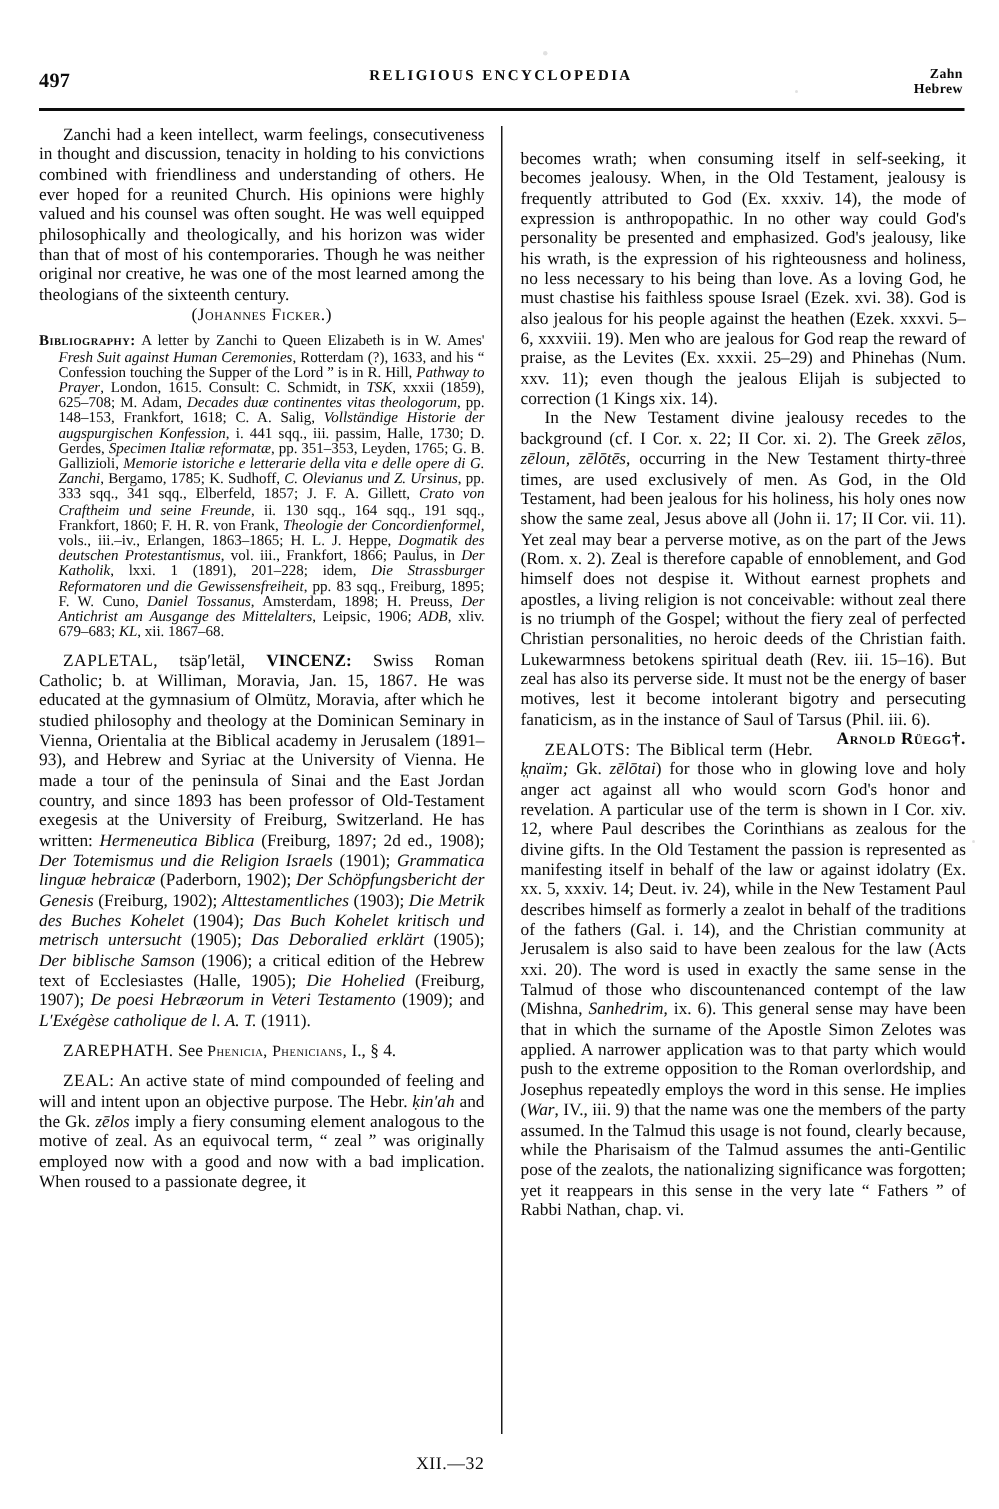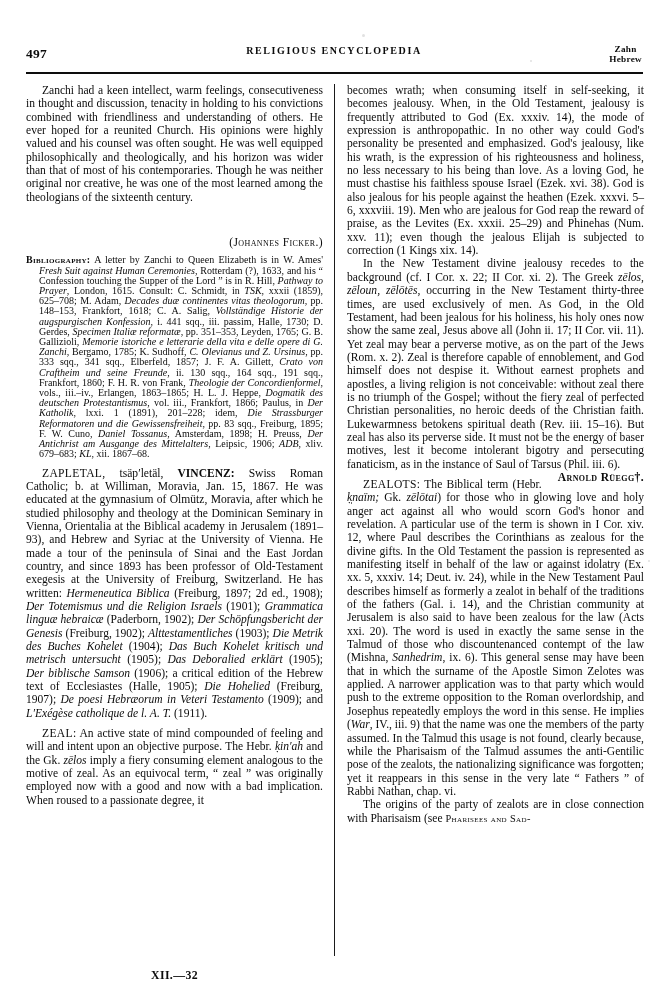--- a/index.html
+++ b/index.html
@@ -48,21 +48,21 @@
     width: 616px;
     text-align: center;
     font-weight: bold;
     font-size: 10px;
     letter-spacing: 1.6px;
   }
   .guidewords {
     position: absolute;
     right: 0;
     top: 0px;
-    text-align: center;
+    text-align: right;
     font-weight: bold;
     font-size: 9.2px;
     line-height: 10.4px;
     letter-spacing: 0.3px;
   }
   .rule {
     position: absolute;
     left: 26px;
     top: 72px;
     width: 617px;
@@ -76,21 +76,21 @@
     top: 84px;
     width: 297px;
     font-size: 11.55px;
     line-height: 13.35px;
     text-align: justify;
     text-justify: inter-word;
     -webkit-hyphens: none;
     hyphens: none;
   }
   .col-left  { left: 26px; }
-  .col-right { left: 347px; }
+  .col-right { left: 347px; margin-top: 16px; }
 
   .divider {
     position: absolute;
     left: 334px;
     top: 84px;
     width: 1px;
     height: 872px;
     background: #1a1a1a;
   }
 
@@ -124,24 +124,23 @@
     letter-spacing: 0.35px;
   }
   .sc-b {
     font-variant: small-caps;
     font-weight: bold;
     letter-spacing: 0.35px;
   }
 
   .signature {
     display: block;
-    text-align: right;
+    text-align: center;
     font-variant: small-caps;
     letter-spacing: 0.4px;
-    margin-top: 32px;
   }
   .sig-inline {
     font-variant: small-caps;
     letter-spacing: 0.4px;
     font-weight: bold;
   }
 
   
   .biblio {
     font-size: 10px;
@@ -161,24 +160,23 @@
     letter-spacing: 0.3px;
     margin-left: -13px;
   }
 
   
   .catchline {
     position: absolute;
     left: 26px;
     top: 968px;
     width: 297px;
-    text-align: center;
+    text-align: right;
     font-size: 11.8px;
     letter-spacing: 0.4px;
-    font-weight: bold;
   }
 
   
   .speck {
     position: absolute;
     background: #c9c9c9;
     border-radius: 50%;
     opacity: .55;
   }
 </style>
@@ -209,39 +207,41 @@
     </div>
 
     <div class="biblio">
       <p><span class="lbl sc-b">Bibliography:</span><span> A letter by Zanchi to Queen Elizabeth is in W. Ames' </span><i>Fresh Suit against Human Ceremonies</i><span>, Rotterdam (?), 1633, and his “ Confession touching the Supper of the Lord ” is in R. Hill, </span><i>Pathway to Prayer</i><span>, London, 1615. Consult: C. Schmidt, in </span><i>TSK</i><span>, xxxii (1859), 625–708; M. Adam, </span><i>Decades duæ continentes vitas theologorum</i><span>, pp. 148–153, Frankfort, 1618; C. A. Salig, </span><i>Vollständige Historie der augspurgischen Konfession</i><span>, i. 441 sqq., iii. passim, Halle, 1730; D. Gerdes, </span><i>Specimen Italiæ reformatæ</i><span>, pp. 351–353, Leyden, 1765; G. B. Gallizioli, </span><i>Memorie istoriche e letterarie della vita e delle opere di G. Zanchi</i><span>, Bergamo, 1785; K. Sudhoff, </span><i>C. Olevianus und Z. Ursinus</i><span>, pp. 333 sqq., 341 sqq., Elberfeld, 1857; J. F. A. Gillett, </span><i>Crato von Craftheim und seine Freunde</i><span>, ii. 130 sqq., 164 sqq., 191 sqq., Frankfort, 1860; F. H. R. von Frank, </span><i>Theologie der Concordienformel</i><span>, vols., iii.–iv., Erlangen, 1863–1865; H. L. J. Heppe, </span><i>Dogmatik des deutschen Protestantismus</i><span>, vol. iii., Frankfort, 1866; Paulus, in </span><i>Der Katholik</i><span>, lxxi. 1 (1891), 201–228; idem, </span><i>Die Strassburger Reformatoren und die Gewissensfreiheit</i><span>, pp. 83 sqq., Freiburg, 1895; F. W. Cuno, </span><i>Daniel Tossanus</i><span>, Amsterdam, 1898; H. Preuss, </span><i>Der Antichrist am Ausgange des Mittelalters</i><span>, Leipsic, 1906; </span><i>ADB</i><span>, xliv. 679–683; </span><i>KL</i><span>, xii. 1867–68.</span></p>
     </div>
 
     <div class="entry">
       <p><span class="hw">ZAPLETAL,</span> <i class="pron">tsäp′letäl,</i> <span class="hw-sub">VINCENZ:</span><span> Swiss Roman Catholic; b. at Williman, Moravia, Jan. 15, 1867. He was educated at the gymnasium of Olmütz, Moravia, after which he studied philosophy and theology at the Dominican Seminary in Vienna, Orientalia at the Biblical academy in Jerusalem (1891–93), and Hebrew and Syriac at the University of Vienna. He made a tour of the peninsula of Sinai and the East Jordan country, and since 1893 has been professor of Old-Testament exegesis at the University of Freiburg, Switzerland. He has written: </span><i>Hermeneutica Biblica</i><span> (Freiburg, 1897; 2d ed., 1908); </span><i>Der Totemismus und die Religion Israels</i><span> (1901); </span><i>Grammatica linguæ hebraicæ</i><span> (Paderborn, 1902); </span><i>Der Schöpfungsbericht der Genesis</i><span> (Freiburg, 1902); </span><i>Alttestamentliches</i><span> (1903); </span><i>Die Metrik des Buches Kohelet</i><span> (1904); </span><i>Das Buch Kohelet kritisch und metrisch untersucht</i><span> (1905); </span><i>Das Deboralied erklärt</i><span> (1905); </span><i>Der biblische Samson</i><span> (1906); a critical edition of the Hebrew text of Ecclesiastes (Halle, 1905); </span><i>Die Hohelied</i><span> (Freiburg, 1907); </span><i>De poesi Hebræorum in Veteri Testamento</i><span> (1909); and </span><i>L′Exégèse catholique de l. A. T.</i><span> (1911).</span></p>
     </div>
 
+    <div class="entry">
+      <p><span class="hw">ZAREPHATH.</span><span> See </span><span class="sc">Phenicia, Phenicians,</span><span> I., § 4.</span></p>
+    </div>
 
     <div class="entry">
       <p><span class="hw">ZEAL:</span><span> An active state of mind compounded of feeling and will and intent upon an objective purpose. The Hebr. </span><i>ḳin′ah</i><span> and the Gk. </span><i>zēlos</i><span> imply a fiery consuming element analogous to the motive of zeal. As an equivocal term, “ zeal ” was originally employed now with a good and now with a bad implication. When roused to a passionate degree, it</span></p>
     </div>
 
   </div>
 
   <div class="col col-right">
 
     <div class="entry first">
       <p class="noindent">becomes wrath; when consuming itself in self-seeking, it becomes jealousy. When, in the Old Testament, jealousy is frequently attributed to God (Ex. xxxiv. 14), the mode of expression is anthropopathic. In no other way could God's personality be presented and emphasized. God's jealousy, like his wrath, is the expression of his righteousness and holiness, no less necessary to his being than love. As a loving God, he must chastise his faithless spouse Israel (Ezek. xvi. 38). God is also jealous for his people against the heathen (Ezek. xxxvi. 5–6, xxxviii. 19). Men who are jealous for God reap the reward of praise, as the Levites (Ex. xxxii. 25–29) and Phinehas (Num. xxv. 11); even though the jealous Elijah is subjected to correction (1 Kings xix. 14).</p>
       <p><span>In the New Testament divine jealousy recedes to the background (cf. I Cor. x. 22; II Cor. xi. 2). The Greek </span><i>zēlos, zēloun, zēlōtēs</i><span>, occurring in the New Testament thirty-three times, are used exclusively of men. As God, in the Old Testament, had been jealous for his holiness, his holy ones now show the same zeal, Jesus above all (John ii. 17; II Cor. vii. 11). Yet zeal may bear a perverse motive, as on the part of the Jews (Rom. x. 2). Zeal is therefore capable of ennoblement, and God himself does not despise it. Without earnest prophets and apostles, a living religion is not conceivable: without zeal there is no triumph of the Gospel; without the fiery zeal of perfected Christian personalities, no heroic deeds of the Christian faith. Lukewarmness betokens spiritual death (Rev. iii. 15–16). But zeal has also its perverse side. It must not be the energy of baser motives, lest it become intolerant bigotry and persecuting fanaticism, as in the instance of Saul of Tarsus (Phil. iii. 6).</span>
         <span class="sig-inline" style="float:right">Arnold Rüegg†.</span>
       </p>
     </div>
 
     <div class="entry">
       <p><span class="hw">ZEALOTS:</span><span> The Biblical term (Hebr. </span><i>ḳ̩naïm;</i><span> Gk. </span><i>zēlōtai</i><span>) for those who in glowing love and holy anger act against all who would scorn God's honor and revelation. A particular use of the term is shown in I Cor. xiv. 12, where Paul describes the Corinthians as zealous for the divine gifts. In the Old Testament the passion is represented as manifesting itself in behalf of the law or against idolatry (Ex. xx. 5, xxxiv. 14; Deut. iv. 24), while in the New Testament Paul describes himself as formerly a zealot in behalf of the traditions of the fathers (Gal. i. 14), and the Christian community at Jerusalem is also said to have been zealous for the law (Acts xxi. 20). The word is used in exactly the same sense in the Talmud of those who discountenanced contempt of the law (Mishna, </span><i>Sanhedrim</i><span>, ix. 6). This general sense may have been that in which the surname of the Apostle Simon Zelotes was applied. A narrower application was to that party which would push to the extreme opposition to the Roman overlordship, and Josephus repeatedly employs the word in this sense. He implies (</span><i>War</i><span>, IV., iii. 9) that the name was one the members of the party assumed. In the Talmud this usage is not found, clearly because, while the Pharisaism of the Talmud assumes the anti-Gentilic pose of the zealots, the nationalizing significance was forgotten; yet it reappears in this sense in the very late “ Fathers ” of Rabbi Nathan, chap. vi.</span></p>
-      <p><span>The origins of the party of zealots are in close connection with Pharisaism (see </span><span class="sc">Pharisees and Sad-</span></p>
     </div>
 
   </div>
 
   <div class="catchline">XII.—32</div>
 
   <div class="speck" style="left:362px;top:34px;width:3px;height:3px;"></div>
   <div class="speck" style="left:530px;top:60px;width:2px;height:2px;"></div>
   <div class="speck" style="left:640px;top:300px;width:2px;height:2px;"></div>
   <div class="speck" style="left:648px;top:560px;width:2px;height:2px;"></div>

